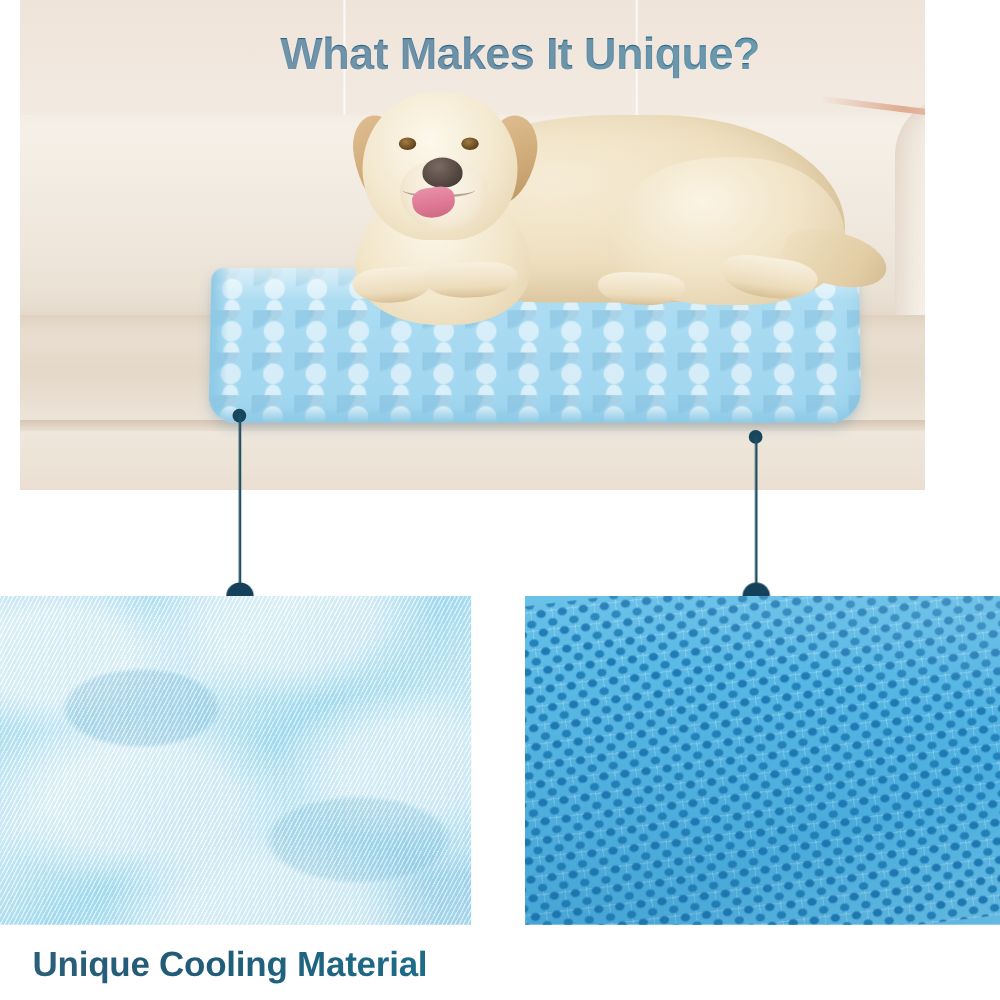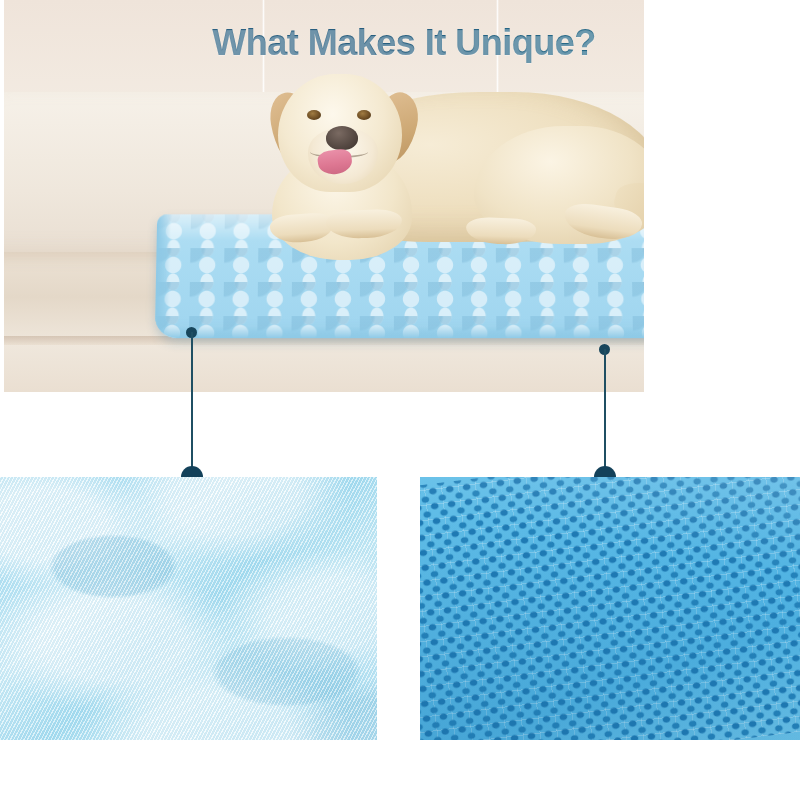--- a/index.html
+++ b/index.html
@@ -17,22 +17,22 @@
     position: relative;
     width: 800px;
     height: 800px;
     background: #ffffff;
     overflow: hidden;
   }
 
   
   .hero-photo {
     position: absolute;
-    left: 4px; top: 0;
-    width: 640px; height: 392px;
+    left: 16px; top: 0;
+    width: 724px; height: 392px;
     overflow: hidden;
   }
 
   
   .wall {
     position: absolute;
     left: 0; top: 0; width: 800px; height: 250px;
     background:
       linear-gradient(180deg, #efe4da 0%, #f3ebe2 45%, #efe5dc 100%);
   }
@@ -404,14 +404,15 @@
     <div class="tex-cooling-rib"></div>
   </div>
 
   <div class="detail-panel panel-right">
     <div class="tex-mesh"></div>
     <div class="tex-mesh-weave"></div>
     <div class="tex-mesh-holes"></div>
     <div class="tex-mesh-shade"></div>
   </div>
 
+  <div class="caption caption-left">Unique Cooling Material</div>
 
 </div>
 
 </body></html>

